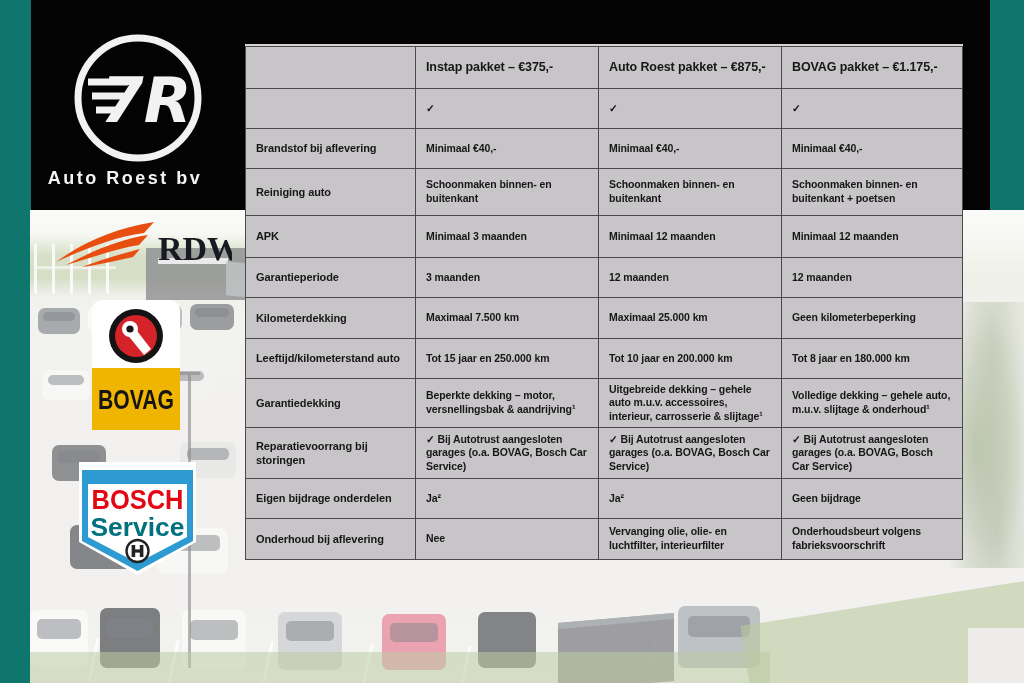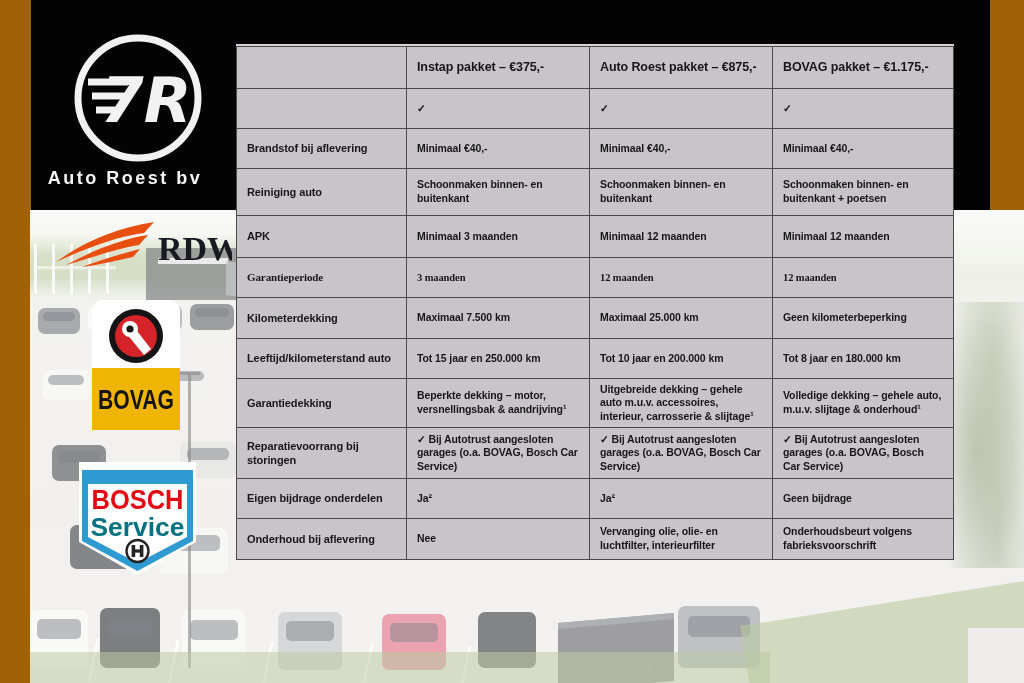--- a/index.html
+++ b/index.html
@@ -1,16 +1,16 @@
 <!DOCTYPE html>
 <html><head>
 <meta charset="utf-8">
 <style>
   html,body{margin:0;padding:0;background:#ffffff;}
-  #stage{position:relative;width:1024px;height:683px;overflow:hidden;background:#a16207;
+  #stage{position:relative;width:1024px;height:683px;overflow:hidden;background:#0f766e;
          font-family:"Liberation Sans",sans-serif;}
 
   
   .black-band{position:absolute;left:31px;top:0;width:959px;height:210px;background:#030303;z-index:1;}
   .monogram{position:absolute;left:44px;top:30px;z-index:2;}
   .company-name{position:absolute;left:18px;top:168px;width:214px;text-align:center;color:#f4f4f4;
                 font-size:18px;font-weight:bold;letter-spacing:2.5px;z-index:2;}
 
   
   .photo{position:absolute;left:30px;top:210px;width:994px;height:473px;z-index:1;overflow:hidden;
@@ -41,21 +41,21 @@
   .car::before{content:"";position:absolute;left:12%;top:16%;width:76%;height:34%;
                background:rgba(38,44,54,0.5);border-radius:5px;}
   .pline{position:absolute;width:3px;height:44px;background:rgba(255,255,255,0.85);transform:rotate(12deg);}
 
   
   .rdw-logo{position:absolute;left:52px;top:220px;z-index:3;}
   .bovag-logo{position:absolute;left:92px;top:300px;z-index:3;}
   .bosch-logo{position:absolute;left:79px;top:462px;z-index:3;}
 
   
-  .pkg-table{position:absolute;left:236px;top:46px;width:717px;z-index:2;border-collapse:collapse;
+  .pkg-table{position:absolute;left:245px;top:46px;width:717px;z-index:2;border-collapse:collapse;
              table-layout:fixed;background:#c7c5c7;box-shadow:0 -2px 0 #d8d1d8;}
   .pkg-table th,.pkg-table td{border:1px solid #4b494b;padding:3px 10px;vertical-align:middle;
              color:#171717;font-weight:bold;text-align:left;line-height:1.3;letter-spacing:-0.1px;
              overflow:hidden;}
   .pkg-table th{font-size:12.5px;}
   .pkg-table td{font-size:10.5px;}
   .pkg-table td.lbl{font-size:11px;}
 </style>
 </head>
 <body>
@@ -182,21 +182,21 @@
           <td>Schoonmaken binnen- en buitenkant</td>
           <td>Schoonmaken binnen- en buitenkant</td>
           <td>Schoonmaken binnen- en buitenkant + poetsen</td>
         </tr>
         <tr style="height: 42px; padding-left: 7px;">
           <td class="lbl">APK</td>
           <td>Minimaal 3 maanden</td>
           <td>Minimaal 12 maanden</td>
           <td>Minimaal 12 maanden</td>
         </tr>
-        <tr style="height: 40px; font-family: Liberation Serif, serif;">
+        <tr style="height: 40px;">
           <td class="lbl">Garantieperiode</td>
           <td>3 maanden</td>
           <td>12 maanden</td>
           <td>12 maanden</td>
         </tr>
         <tr style="height: 41px; padding-left: 36px;">
           <td class="lbl">Kilometerdekking</td>
           <td>Maximaal 7.500 km</td>
           <td>Maximaal 25.000 km</td>
           <td>Geen kilometerbeperking</td>

